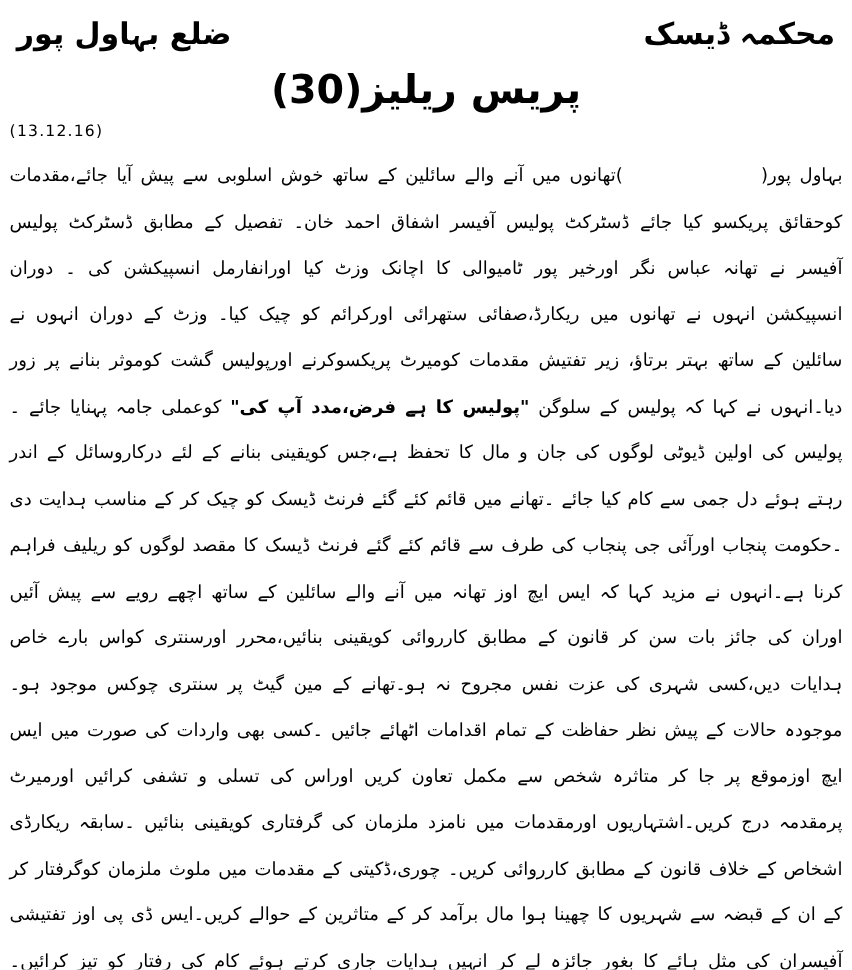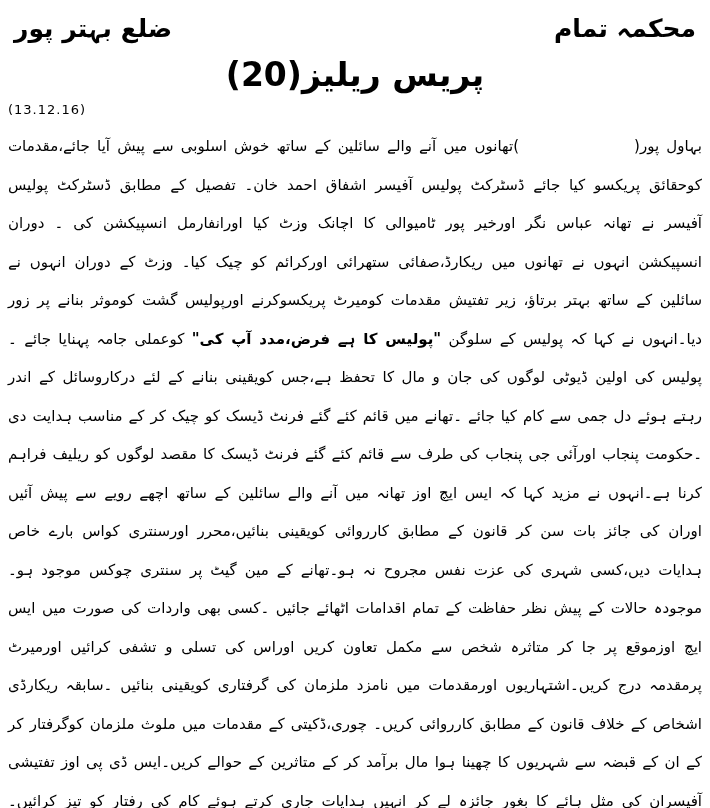--- a/index.html
+++ b/index.html
@@ -51,25 +51,25 @@
       word-spacing: 1px;
     }
     .body-text .bold-inline { font-weight: bold; }
   </style>
 </head>
 <body>
 
 <div class="page">
 
   <div class="header-row">
-    <span>محکمہ تمام</span>
-    <span>ضلع بہتر پور</span>
+    <span>محکمہ ڈیسک</span>
+    <span>ضلع بہاول پور</span>
   </div>
 
-  <div class="doc-title">پریس ریلیز(20)</div>
+  <div class="doc-title">پریس ریلیز(30)</div>
 
   <div class="doc-date">(13.12.16)</div>
 
   <p class="body-text">
     <span>بہاول پور(&nbsp;&nbsp;&nbsp;&nbsp;&nbsp;&nbsp;&nbsp;&nbsp;&nbsp;&nbsp;&nbsp;&nbsp;&nbsp;&nbsp;&nbsp;&nbsp;)تھانوں میں آنے والے سائلین کے ساتھ خوش اسلوبی سے پیش آیا جائے،مقدمات کوحقائق پریکسو کیا جائے ڈسٹرکٹ پولیس آفیسر اشفاق احمد خان۔ تفصیل کے مطابق ڈسٹرکٹ پولیس آفیسر نے تھانہ عباس نگر اورخیر پور ٹامیوالی کا اچانک وزٹ کیا اورانفارمل انسپیکشن کی ۔ دوران انسپیکشن انہوں نے تھانوں میں ریکارڈ،صفائی ستھرائی اورکرائم کو چیک کیا۔ وزٹ کے دوران انہوں نے سائلین کے ساتھ بہتر برتاؤ، زیر تفتیش مقدمات کومیرٹ پریکسوکرنے اورپولیس گشت کوموثر بنانے پر زور دیا۔انہوں نے کہا کہ پولیس کے سلوگن </span><span class="bold-inline">"پولیس کا ہے فرض،مدد آپ کی"</span><span> کوعملی جامہ پہنایا جائے ۔پولیس کی اولین ڈیوٹی لوگوں کی جان و مال کا تحفظ ہے،جس کویقینی بنانے کے لئے درکاروسائل کے اندر رہتے ہوئے دل جمی سے کام کیا جائے ۔تھانے میں قائم کئے گئے فرنٹ ڈیسک کو چیک کر کے مناسب ہدایت دی ۔حکومت پنجاب اورآئی جی پنجاب کی طرف سے قائم کئے گئے فرنٹ ڈیسک کا مقصد لوگوں کو ریلیف فراہم کرنا ہے۔انہوں نے مزید کہا کہ ایس ایچ اوز تھانہ میں آنے والے سائلین کے ساتھ اچھے رویے سے پیش آئیں اوران کی جائز بات سن کر قانون کے مطابق کارروائی کویقینی بنائیں،محرر اورسنتری کواس بارے خاص ہدایات دیں،کسی شہری کی عزت نفس مجروح نہ ہو۔تھانے کے مین گیٹ پر سنتری چوکس موجود ہو۔موجودہ حالات کے پیش نظر حفاظت کے تمام اقدامات اٹھائے جائیں ۔کسی بھی واردات کی صورت میں ایس ایچ اوزموقع پر جا کر متاثرہ شخص سے مکمل تعاون کریں اوراس کی تسلی و تشفی کرائیں اورمیرٹ پرمقدمہ درج کریں۔اشتہاریوں اورمقدمات میں نامزد ملزمان کی گرفتاری کویقینی بنائیں ۔سابقہ ریکارڈی اشخاص کے خلاف قانون کے مطابق کارروائی کریں۔ چوری،ڈکیتی کے مقدمات میں ملوث ملزمان کوگرفتار کر کے ان کے قبضہ سے شہریوں کا چھینا ہوا مال برآمد کر کے متاثرین کے حوالے کریں۔ایس ڈی پی اوز تفتیشی آفیسران کی مثل ہائے کا بغور جائزہ لے کر انہیں ہدایات جاری کرتے ہوئے کام کی رفتار کو تیز کرائیں۔ تفتیش کو ہر صورت میرٹ پر کریں اورتمام ایسے اقدامات کریں جس سے معاشرے میں پولیس کا"</span>
   </p>
 
 </div>
 
 </body></html>

